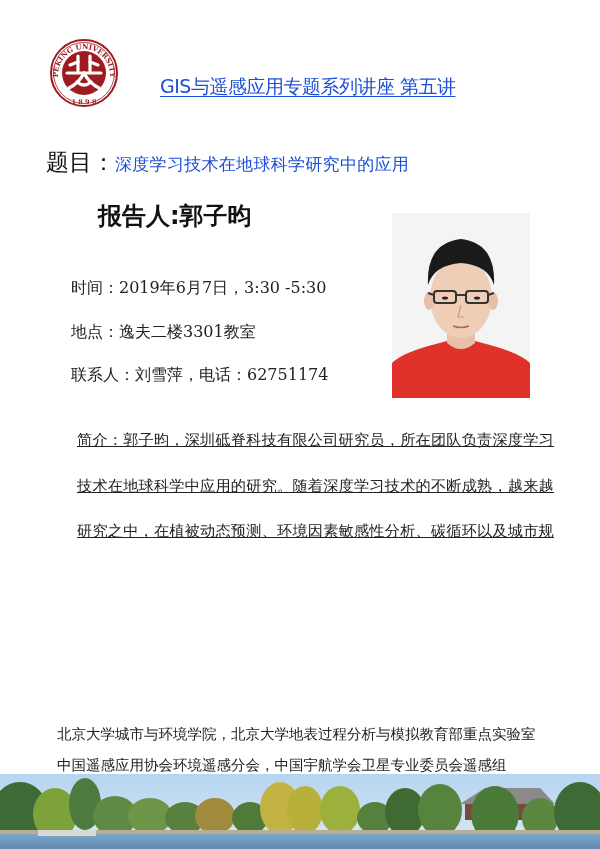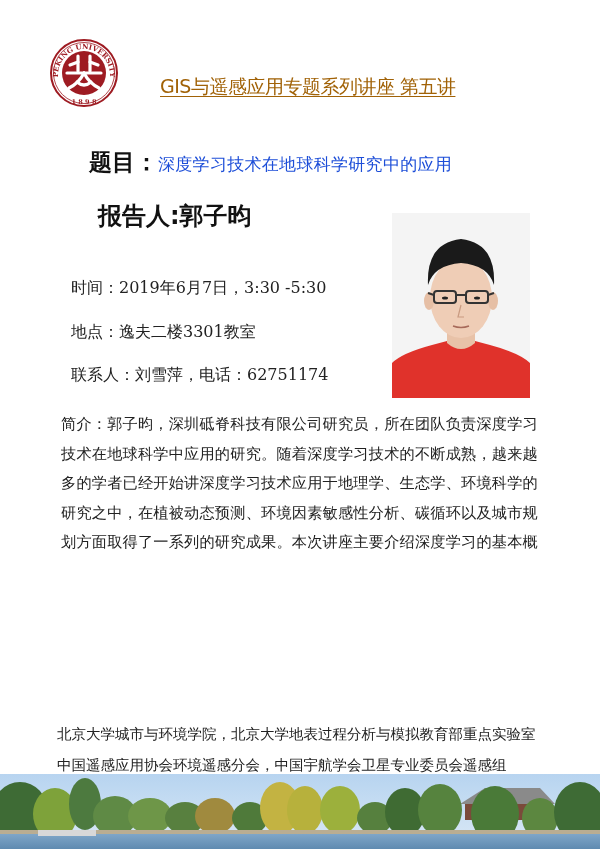--- a/index.html
+++ b/index.html
@@ -5,44 +5,44 @@
     html, body { margin: 0; padding: 0; }
     body {
       width: 600px; height: 849px; background: #ffffff; position: relative;
       overflow: hidden; font-family: "DejaVu Serif", "Liberation Serif", serif; color: #111;
     }
     .abs { position: absolute; }
     .logo { left: 50px; left: 49px; top: 38px; width: 70px; height: 70px; }
     .series-title {
       left: 160px; top: 74px; font-family: "DejaVu Sans", "Liberation Sans", sans-serif;
       font-size: 19px; text-decoration: underline; text-underline-offset: 3px;
-      color: #a16207; white-space: nowrap; letter-spacing: -0.5px;
+      color: #1d4ed8; white-space: nowrap; letter-spacing: -0.5px;
     }
     .topic-row { left: 46px; top: 147px; white-space: nowrap; }
     .topic-label {
-      font-family: "DejaVu Sans", "Liberation Sans", sans-serif; font-weight: bold;
-      font-size: 23px; color: #111; margin-left: 43px;
+      font-family: "DejaVu Sans", "Liberation Sans", sans-serif; font-weight: normal;
+      font-size: 23px; color: #111;
     }
     .topic-text {
       font-family: "DejaVu Sans", "Liberation Sans", sans-serif; font-size: 17px; color: #1d4ed8;
       letter-spacing: 0.3px;
     }
     .speaker-row {
       left: 90px; top: 200px; white-space: nowrap;
       font-family: "DejaVu Sans", "Liberation Sans", sans-serif; font-weight: bold; font-size: 24px; margin-left: 8px;
     }
     .info-line { left: 71px; font-size: 16px; white-space: nowrap; color: #222; }
     .photo {
       left: 392px; top: 213px; width: 138px; height: 185px; background: #f3f3f3; overflow: hidden;
     }
     .bio {
       left: 61px; top: 410px; width: 500px; font-size: 15.2px; line-height: 29.5px; color: #222;
       letter-spacing: 0.2px;
     }
-    .bio p { margin: 0; white-space: nowrap; }
+    .bio p { margin: 16px; white-space: nowrap; text-decoration: underline; }
     .org { left: 45px; top: 713px; font-size: 14.5px; line-height: 19px; color: #222; white-space: nowrap; }
     .org p { margin: 12px; }
     .landscape { left: 0; top: 774px; width: 600px; height: 75px; overflow: hidden; }
   </style>
 </head>
 <body>
 
 <div class="abs logo">
   <svg width="70" height="70" viewBox="0 0 70 70">
     <circle cx="35" cy="35" r="33" fill="#fff" stroke="#9e1b22" stroke-width="2"></circle>
@@ -111,23 +111,21 @@
     <ellipse cx="85" cy="85" rx="3" ry="1.5" fill="#222"></ellipse>
 
     <path d="M69 92 L66 104 L72 104" fill="none" stroke="#c99a80" stroke-width="1.2"></path>
     <path d="M61 113 Q69 116 77 113" fill="none" stroke="#a76a5a" stroke-width="1.5"></path>
   </svg>
 </div>
 
 <div class="abs bio">
   <p>简介：郭子昀，深圳砥脊科技有限公司研究员，所在团队负责深度学习</p>
   <p>技术在地球科学中应用的研究。随着深度学习技术的不断成熟，越来越</p>
-  <p>多的学者已经开始讲深度学习技术应用于地理学、生态学、环境科学的</p>
   <p>研究之中，在植被动态预测、环境因素敏感性分析、碳循环以及城市规</p>
-  <p>划方面取得了一系列的研究成果。本次讲座主要介绍深度学习的基本概</p>
 </div>
 
 <div class="abs org">
   <p>北京大学城市与环境学院，北京大学地表过程分析与模拟教育部重点实验室</p>
   <p>中国遥感应用协会环境遥感分会，中国宇航学会卫星专业委员会遥感组</p>
 </div>
 
 <div class="abs landscape">
   <svg width="600" height="75" viewBox="0 0 600 75">
     <defs>

